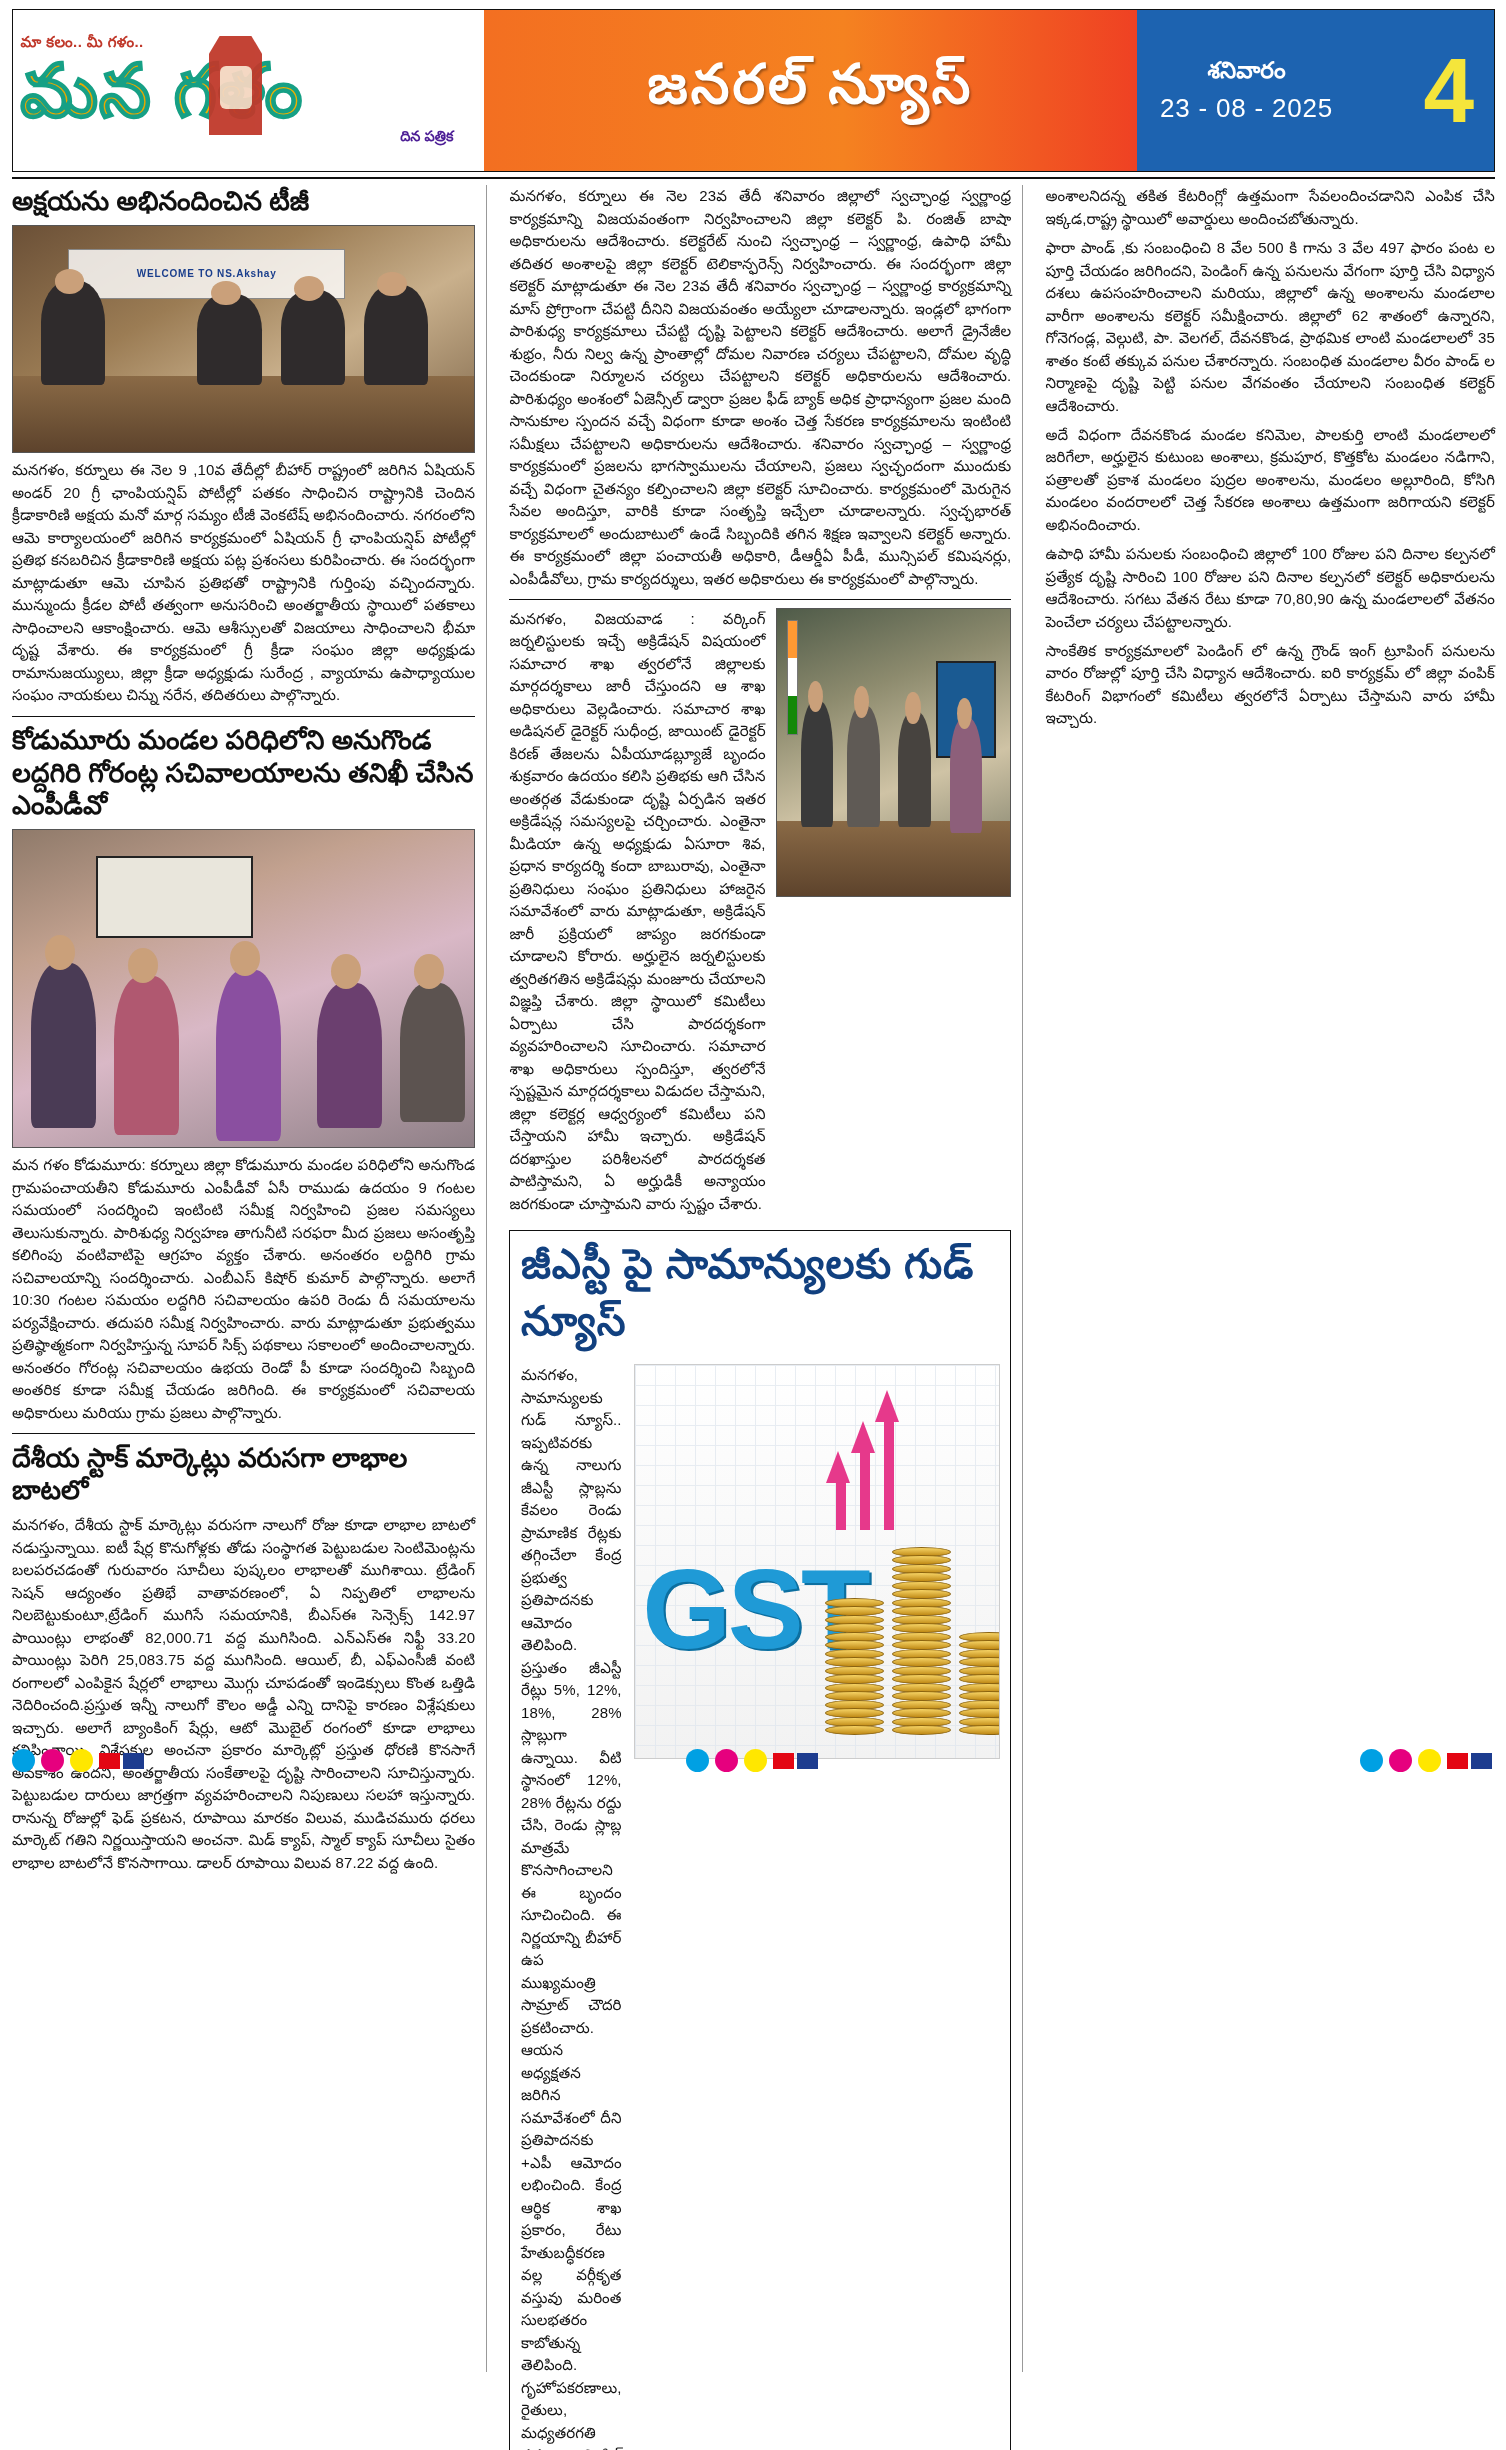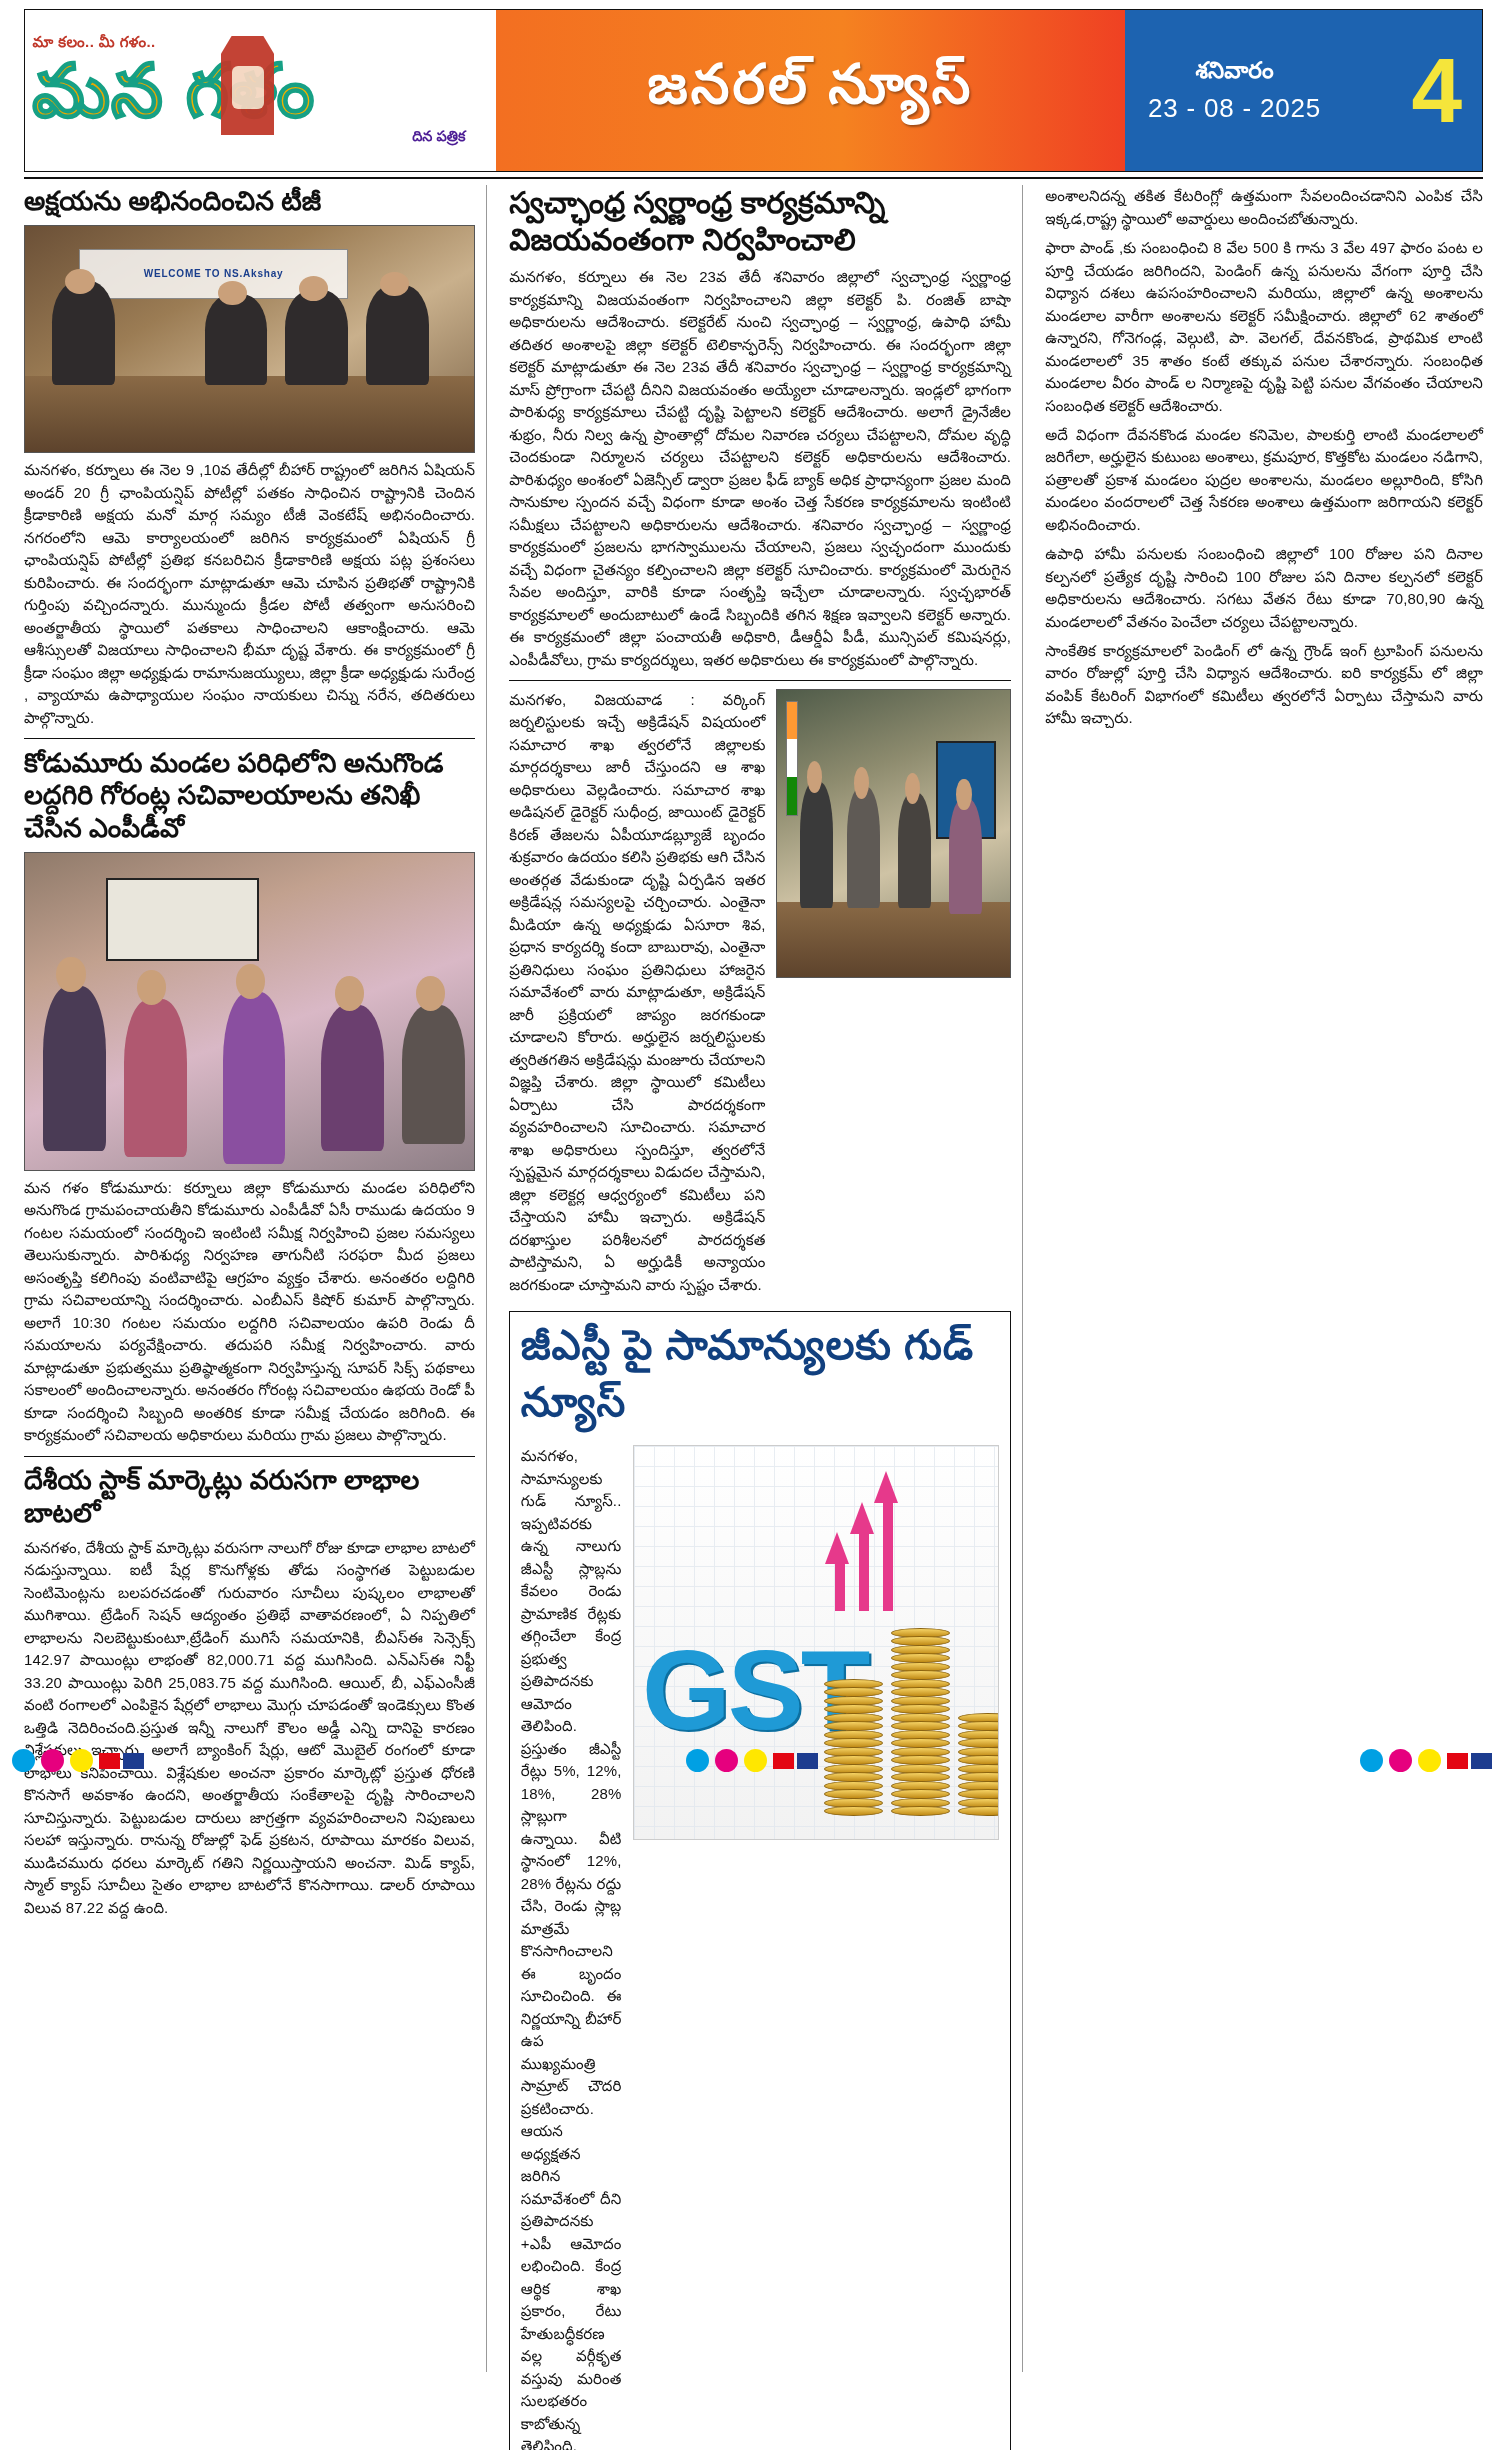--- a/index.html
+++ b/index.html
@@ -9,21 +9,21 @@
     width:1507px; height:2450px;
     background:#ffffff;
     font-family:"Liberation Sans", sans-serif;
     color:#111;
     position:relative;
     overflow:hidden;
   }
   .page {
     width:1507px; height:1780px;
     position:relative;
-    padding:9px 24px;
+    padding:9px 12px;
   }
 
   
   .masthead {
     display:flex; align-items:stretch;
     height:163px;
     border:1.5px solid #111;
     background:#fff;
   }
   .mh-logo {
@@ -298,21 +298,20 @@
 
       <div class="rule"></div>
 
       <h2 class="head">దేశీయ స్టాక్ మార్కెట్లు వరుసగా లాభాల బాటలో</h2>
       <div class="body-text">
         <p>మనగళం, దేశీయ స్టాక్ మార్కెట్లు వరుసగా నాలుగో రోజు కూడా లాభాల బాటలో నడుస్తున్నాయి. ఐటీ షేర్ల కొనుగోళ్లకు తోడు సంస్థాగత పెట్టుబడుల సెంటిమెంట్లను బలపరచడంతో గురువారం సూచీలు పుష్కలం లాభాలతో ముగిశాయి. ట్రేడింగ్ సెషన్ ఆద్యంతం ప్రతిభే వాతావరణంలో, ఏ నిప్పతిలో లాభాలను నిలబెట్టుకుంటూ,ట్రేడింగ్ ముగిసే సమయానికి, బీఎస్ఈ సెన్సెక్స్ 142.97 పాయింట్లు లాభంతో 82,000.71 వద్ద ముగిసింది. ఎన్ఎస్ఈ నిఫ్టీ 33.20 పాయింట్లు పెరిగి 25,083.75 వద్ద ముగిసింది. ఆయిల్, బీ, ఎఫ్ఎంసీజీ వంటి రంగాలలో ఎంపికైన షేర్లలో లాభాలు మొగ్గు చూపడంతో ఇండెక్సులు కొంత ఒత్తిడి నెదిరించంది.ప్రస్తుత ఇన్నీ నాలుగో కౌలం అడ్డీ ఎన్ని దానిపై కారణం విశ్లేషకులు ఇచ్చారు. అలాగే బ్యాంకింగ్ షేర్లు, ఆటో మొబైల్ రంగంలో కూడా లాభాలు కనిపించాయి. విశ్లేషకుల అంచనా ప్రకారం మార్కెట్లో ప్రస్తుత ధోరణి కొనసాగే అవకాశం ఉందని, అంతర్జాతీయ సంకేతాలపై దృష్టి సారించాలని సూచిస్తున్నారు. పెట్టుబడుల దారులు జాగ్రత్తగా వ్యవహరించాలని నిపుణులు సలహా ఇస్తున్నారు. రానున్న రోజుల్లో ఫెడ్ ప్రకటన, రూపాయి మారకం విలువ, ముడిచమురు ధరలు మార్కెట్ గతిని నిర్ణయిస్తాయని అంచనా. మిడ్ క్యాప్, స్మాల్ క్యాప్ సూచీలు సైతం లాభాల బాటలోనే కొనసాగాయి. డాలర్ రూపాయి విలువ 87.22 వద్ద ఉంది.</p>
       </div>
     </div>
 
     <div class="col c2">
-      <h2 class="head big">స్వచ్ఛాంధ్ర స్వర్ణాంధ్ర కార్యక్రమాన్ని విజయవంతంగా నిర్వహించాలి</h2>
 
 
       <div class="body-text">
         <p>మనగళం, కర్నూలు ఈ నెల 23వ తేదీ శనివారం జిల్లాలో స్వచ్ఛాంధ్ర స్వర్ణాంధ్ర కార్యక్రమాన్ని విజయవంతంగా నిర్వహించాలని జిల్లా కలెక్టర్ పి. రంజిత్ బాషా అధికారులను ఆదేశించారు. కలెక్టరేట్ నుంచి స్వచ్ఛాంధ్ర – స్వర్ణాంధ్ర, ఉపాధి హామీ తదితర అంశాలపై జిల్లా కలెక్టర్ టెలికాన్ఫరెన్స్ నిర్వహించారు. ఈ సందర్భంగా జిల్లా కలెక్టర్ మాట్లాడుతూ ఈ నెల 23వ తేదీ శనివారం స్వచ్ఛాంధ్ర – స్వర్ణాంధ్ర కార్యక్రమాన్ని మాస్ ప్రోగ్రాంగా చేపట్టి దీనిని విజయవంతం అయ్యేలా చూడాలన్నారు. ఇండ్లలో భాగంగా పారిశుధ్య కార్యక్రమాలు చేపట్టి దృష్టి పెట్టాలని కలెక్టర్ ఆదేశించారు. అలాగే డ్రైనేజీల శుభ్రం, నీరు నిల్వ ఉన్న ప్రాంతాల్లో దోమల నివారణ చర్యలు చేపట్టాలని, దోమల వృద్ధి చెందకుండా నిర్మూలన చర్యలు చేపట్టాలని కలెక్టర్ అధికారులను ఆదేశించారు. పారిశుధ్యం అంశంలో ఏజెన్సీల్ డ్వారా ప్రజల ఫీడ్ బ్యాక్ అధిక ప్రాధాన్యంగా ప్రజల మంది సానుకూల స్పందన వచ్చే విధంగా కూడా అంశం చెత్త సేకరణ కార్యక్రమాలను ఇంటింటి సమీక్షలు చేపట్టాలని అధికారులను ఆదేశించారు. శనివారం స్వచ్ఛాంధ్ర – స్వర్ణాంధ్ర కార్యక్రమంలో ప్రజలను భాగస్వాములను చేయాలని, ప్రజలు స్వచ్ఛందంగా ముందుకు వచ్చే విధంగా చైతన్యం కల్పించాలని జిల్లా కలెక్టర్ సూచించారు. కార్యక్రమంలో మెరుగైన సేవల అందిస్తూ, వారికి కూడా సంతృప్తి ఇచ్చేలా చూడాలన్నారు. స్వచ్ఛభారత్ కార్యక్రమాలలో అందుబాటులో ఉండే సిబ్బందికి తగిన శిక్షణ ఇవ్వాలని కలెక్టర్ అన్నారు. ఈ కార్యక్రమంలో జిల్లా పంచాయతీ అధికారి, డీఆర్డీఏ పీడీ, మున్సిపల్ కమిషనర్లు, ఎంపీడీవోలు, గ్రామ కార్యదర్శులు, ఇతర అధికారులు ఈ కార్యక్రమంలో పాల్గొన్నారు.</p>
       </div>
 
       <div class="rule"></div>
 
 
       <div style="display:flex; gap:10.6px;">

